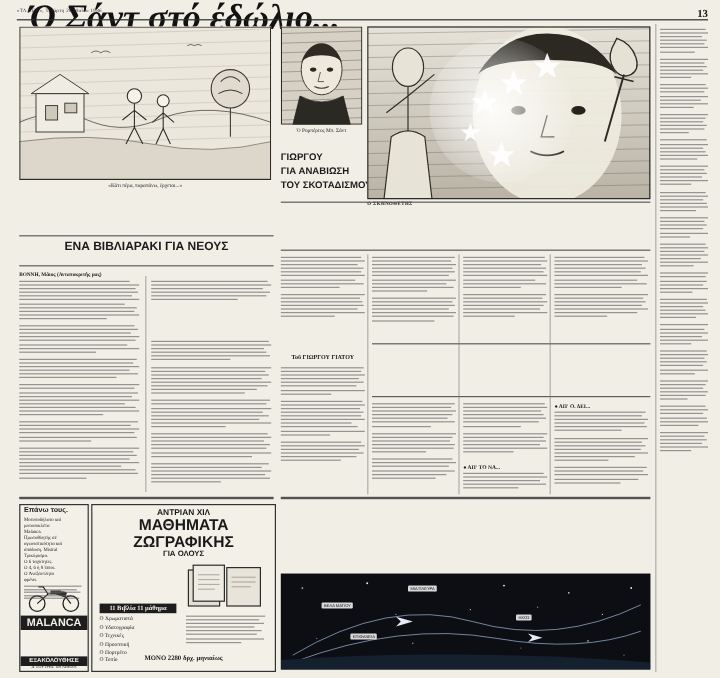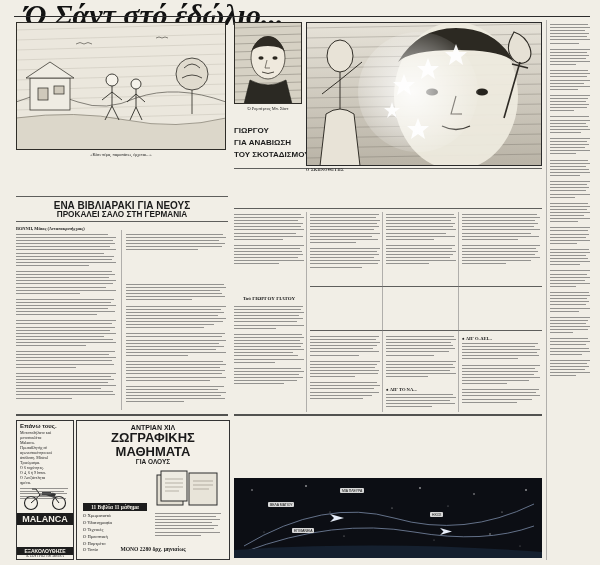--- a/index.html
+++ b/index.html
@@ -58,20 +58,24 @@
   .ssTitle{
     position:absolute;font-family:"Liberation Serif",serif;font-style:italic;font-weight:bold;
     color:#111;
   }
 </style>
 </head>
 <body>
 
 <div class="page">
 
+  <div class="masthead">
+    <div class="left">«TA ΝΕΑ», Τετάρτη 28 Μαΐου 1986</div>
+    <div class="right">13</div>
+  </div>
   <div class="rule"></div>
 
   <div class="art" style="left:16px;top:22px;width:210px;height:128px;background:#e9e5db;">
     <svg width="210" height="128" viewBox="0 0 210 128" style="display:block">
       <rect x="0" y="0" width="210" height="128" fill="#ebe7dd"></rect>
 
       <g stroke="#8e887a" stroke-width="0.4" opacity="0.5">
         <line x1="0" y1="8" x2="210" y2="2"></line>
           <line x1="0" y1="18" x2="210" y2="12"></line>
         <line x1="0" y1="28" x2="210" y2="22"></line>
@@ -113,21 +117,20 @@
         <path d="M60 22 q4 -3 8 0 q4 -3 8 0"></path>
         <path d="M140 16 q3 -2 6 0 q3 -2 6 0"></path>
       </g>
       <rect x="0.5" y="0.5" width="209" height="127" fill="none" stroke="#2f2d28" stroke-width="1"></rect>
     </svg>
   </div>
   <div class="cap" style="left:16px;top:152px;width:210px;">«Κάτι πέρα, παραπάνω, έρχεται...»</div>
 
   <div class="hrule" style="left:16px;top:196px;width:212px;"></div>
   <div class="sub" style="position:absolute;left:16px;top:200px;width:212px;font-size:10px;">ΕΝΑ ΒΙΒΛΙΑΡΑΚΙ ΓΙΑ ΝΕΟΥΣ</div>
-  <div class="sub" style="position:absolute;left:16px;top:210px;width:212px;font-size:8.2px;">ΠΡΟΚΑΛΕΙ ΣΑΛΟ ΣΤΗ ΓΕΡΜΑΝΙΑ</div>
   <div class="hrule" style="left:16px;top:221px;width:212px;"></div>
 
   <div style="position:absolute;left:16px;top:226px;width:100px;font-size:4.4px;font-weight:bold;">ΒΟΝΝΗ, Μάιος (Ανταποκριτής μας)</div>
 
   <div class="lines" style="left:16px;top:234px;width:100px;">
     <div class="ln" style="width:92%"></div>
       <div class="ln" style="width:100%"></div>
       <div class="ln" style="width:97%"></div>
     <div class="ln" style="width:99%"></div>
       <div class="ln" style="width:94%"></div>
@@ -680,22 +683,22 @@
       <div class="ln" style="width:94%;margin-bottom:1.6px"></div>
       <div class="ln" style="width:80%;margin-bottom:1.6px"></div>
       <div class="ln" style="width:92%;margin-bottom:1.6px"></div>
     </div>
     <div style="position:absolute;left:0;top:126px;width:56px;text-align:center;font-family:'Liberation Sans',sans-serif;font-weight:bold;font-size:5px;background:#1d1d1d;color:#f2efe7;padding:1px 0;">ΕΞΑΚΟΛΟΥΘΗΣΕ</div>
     <div style="position:absolute;left:0;top:133px;width:56px;text-align:center;font-size:3.4px;">Δ. ΣΟΥΤΡΗΣ 108 ΑΘΗΝΑ</div>
   </div>
 
   <div class="adbox" style="left:76px;top:420px;width:152px;height:138px;">
     <div style="text-align:center;font-family:'Liberation Sans',sans-serif;font-weight:bold;font-size:7px;margin-top:3px;">ΑΝΤΡΙΑΝ ΧΙΛ</div>
+    <div style="text-align:center;font-family:'Liberation Sans',sans-serif;font-weight:bold;font-size:13px;line-height:1.05;">ΜΑΘΗΜΑΤΑ</div>
     <div style="text-align:center;font-family:'Liberation Sans',sans-serif;font-weight:bold;font-size:13px;line-height:1.05;">ΖΩΓΡΑΦΙΚΗΣ</div>
-    <div style="text-align:center;font-family:'Liberation Sans',sans-serif;font-weight:bold;font-size:13px;line-height:1.05;">ΜΑΘΗΜΑΤΑ</div>
     <div style="text-align:center;font-family:'Liberation Sans',sans-serif;font-weight:bold;font-size:6.5px;">ΓΙΑ ΟΛΟΥΣ</div>
 
 
     <div style="position:absolute;left:78px;top:44px;">
       <svg width="66" height="46" viewBox="0 0 66 46">
         <rect x="2" y="10" width="26" height="30" fill="#e3dfd3" stroke="#2c2c2c"></rect>
         <rect x="6" y="6" width="26" height="30" fill="#eeebe2" stroke="#2c2c2c"></rect>
         <rect x="34" y="8" width="28" height="32" fill="#e8e4d9" stroke="#2c2c2c"></rect>
         <g stroke="#7c776b" stroke-width="0.5">
           <line x1="10" y1="14" x2="28" y2="14"></line>

